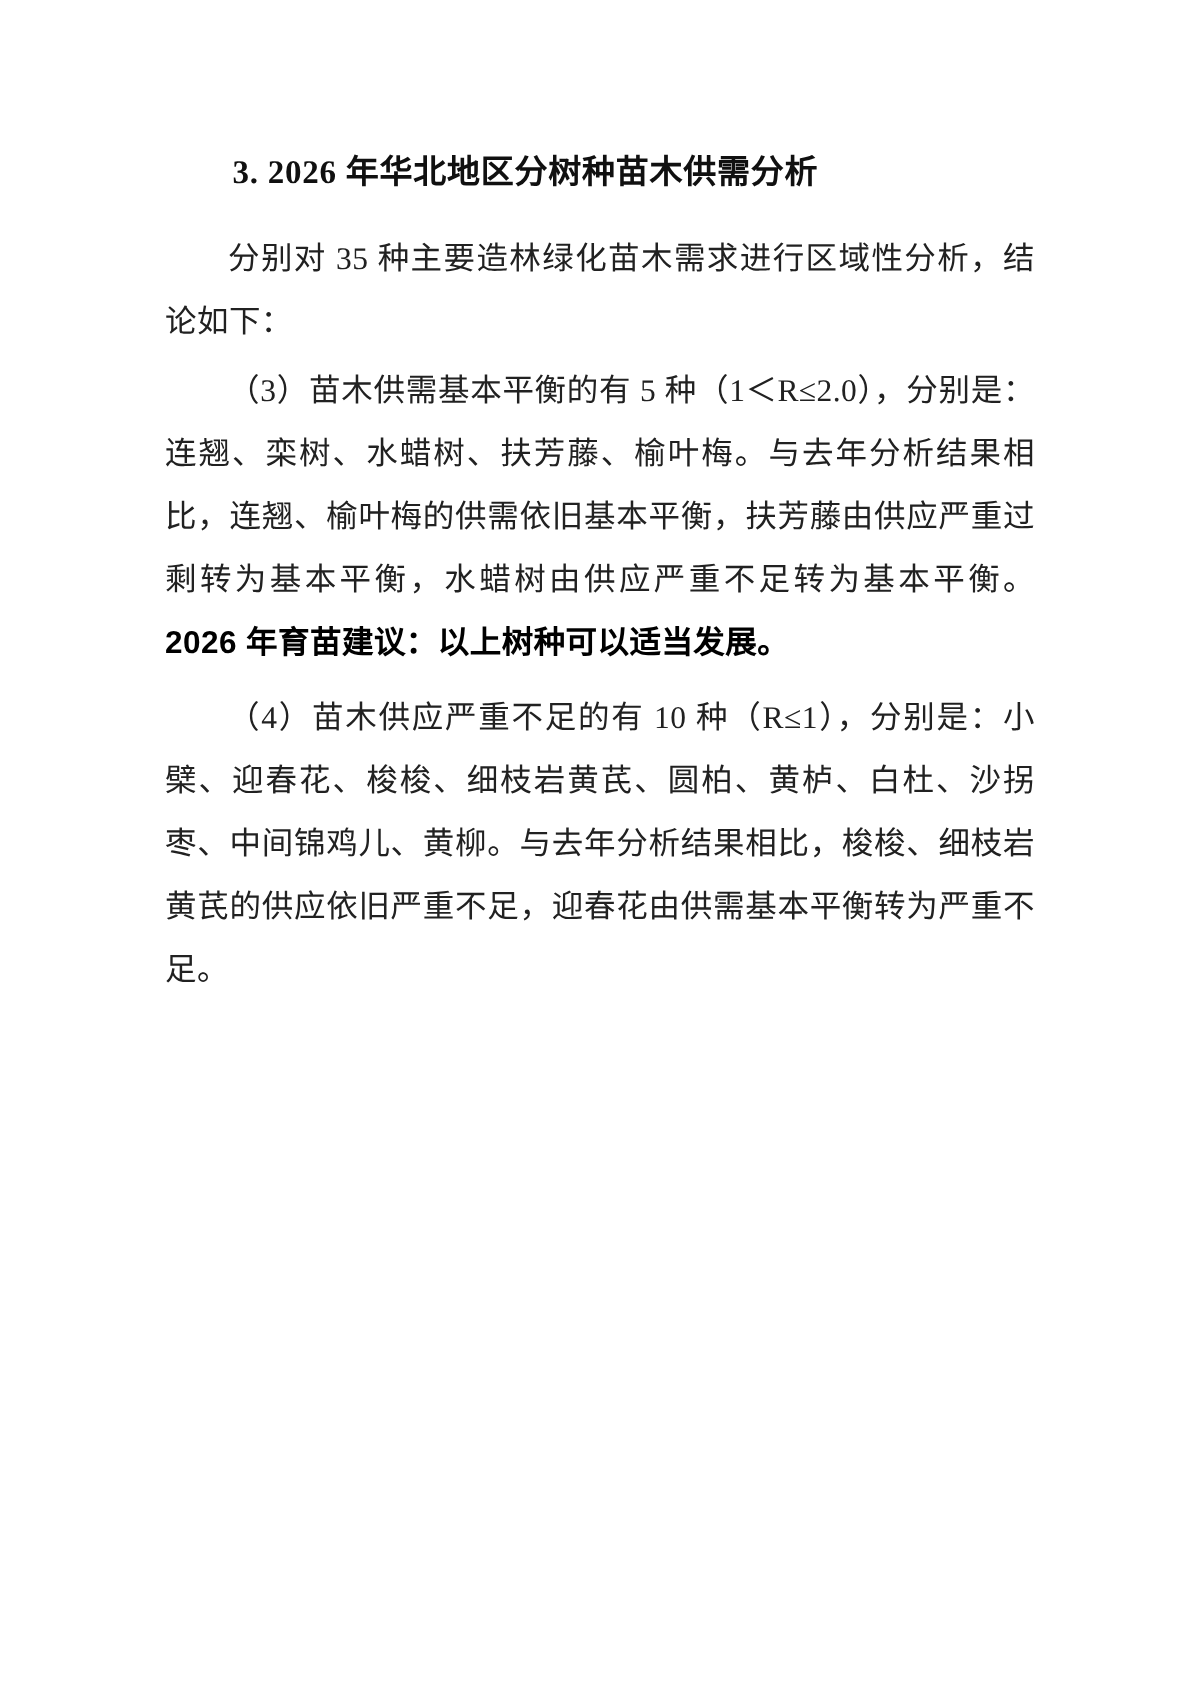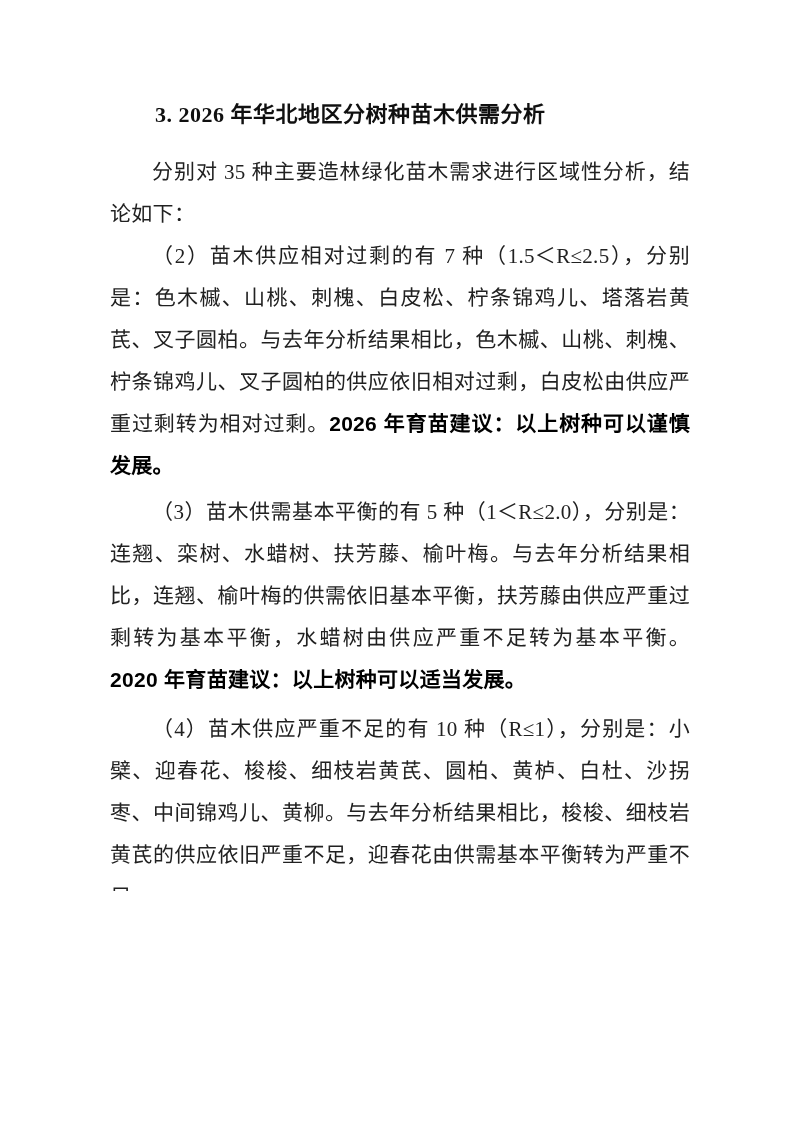--- a/index.html
+++ b/index.html
@@ -71,22 +71,21 @@
 <body>
 
 <div class="page">
   <div class="content">
 
     <h3 class="heading">3. 2026 年华北地区分树种苗木供需分析</h3>
 
     <p class="para first">分别对 35 种主要造林绿化苗木需求进行区域性分析，结论如下：</p>
 
 
-    <p class="para"><span class="body-run">（2）苗木供应相对过剩的有 7 种（1.5＜R≤2.5），分别是：色木槭、山桃、刺槐、白皮松、柠条锦鸡儿、塔落岩黄芪、叉子圆柏。与去年分析结果相比，色木槭、山桃、刺槐、柠条锦鸡儿、叉子圆柏的供应依旧相对过剩，白皮松由供应严重过剩转为相对过剩。</span><span class="rec">2026 年育苗建议：以上树种可以谨慎发展。</span></p>
 
-    <p class="para gap-sm"><span class="body-run">（3）苗木供需基本平衡的有 5 种（1＜R≤2.0），分别是：连翘、栾树、水蜡树、扶芳藤、榆叶梅。与去年分析结果相比，连翘、榆叶梅的供需依旧基本平衡，扶芳藤由供应严重过剩转为基本平衡，水蜡树由供应严重不足转为基本平衡。</span><span class="rec">2020 年育苗建议：以上树种可以适当发展。</span></p>
+    <p class="para gap-sm"><span class="body-run">（3）苗木供需基本平衡的有 5 种（1＜R≤2.0），分别是：连翘、栾树、水蜡树、扶芳藤、榆叶梅。与去年分析结果相比，连翘、榆叶梅的供需依旧基本平衡，扶芳藤由供应严重过剩转为基本平衡，水蜡树由供应严重不足转为基本平衡。</span><span class="rec">2026 年育苗建议：以上树种可以适当发展。</span></p>
 
     <p class="para gap-md"><span class="body-run">（4）苗木供应严重不足的有 10 种（R≤1），分别是：小檗、迎春花、梭梭、细枝岩黄芪、圆柏、黄栌、白杜、沙拐枣、中间锦鸡儿、黄柳。与去年分析结果相比，梭梭、细枝岩黄芪的供应依旧严重不足，迎春花由供需基本平衡转为严重不足。</span></p>
 
   </div>
 
   <div class="page-number">21</div>
 </div>
 
 </body></html>

